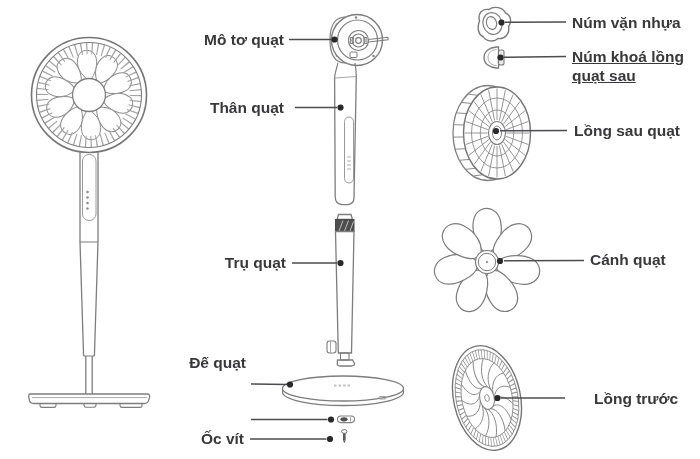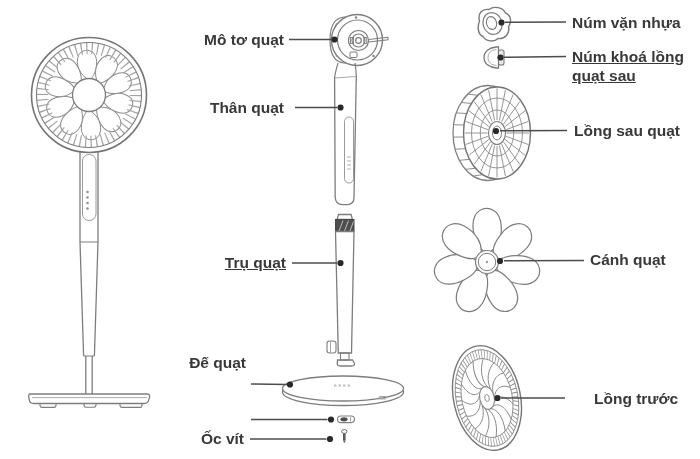--- a/index.html
+++ b/index.html
@@ -258,21 +258,21 @@
     <circle cx="501.5" cy="22.5" r="3.1"></circle>
     <circle cx="500.5" cy="57.5" r="3.1"></circle>
     <circle cx="496" cy="131" r="3.1"></circle>
     <circle cx="500" cy="261" r="3.1"></circle>
     <circle cx="497.5" cy="398" r="3.1"></circle>
   </g>
 </svg>
 
 <div class="lbl lbl-r" style="left:198px;top:99px;width:86px;">Thân quạt</div>
 <div class="lbl lbl-r" style="left:198px;top:31px;width:86px;">Mô tơ quạt</div>
-<div class="lbl lbl-r" style="left:198px;top:254px;width:88px;text-decoration:underline;">Trụ quạt</div>
+<div class="lbl lbl-r" style="left:198px;top:254px;width:88px;">Trụ quạt</div>
 <div class="lbl lbl-r" style="left:158px;top:354px;width:88px;">Đế quạt</div>
 <div class="lbl lbl-r" style="left:155px;top:430px;width:89px;">Ốc vít</div>
 <div class="lbl" style="left:572px;top:14px;">Núm vặn nhựa</div>
 <div class="lbl lbl-wrap" style="left:572px;top:47px;width:114px;">Núm khoá lồng quạt sau</div>
 <div class="lbl" style="left:590px;top:251px;">Cánh quạt</div>
 <div class="lbl" style="left:574px;top:122px;">Lồng sau quạt</div>
 <div class="lbl" style="left:594px;top:390px;">Lồng trước</div>
 
 </div>
 

